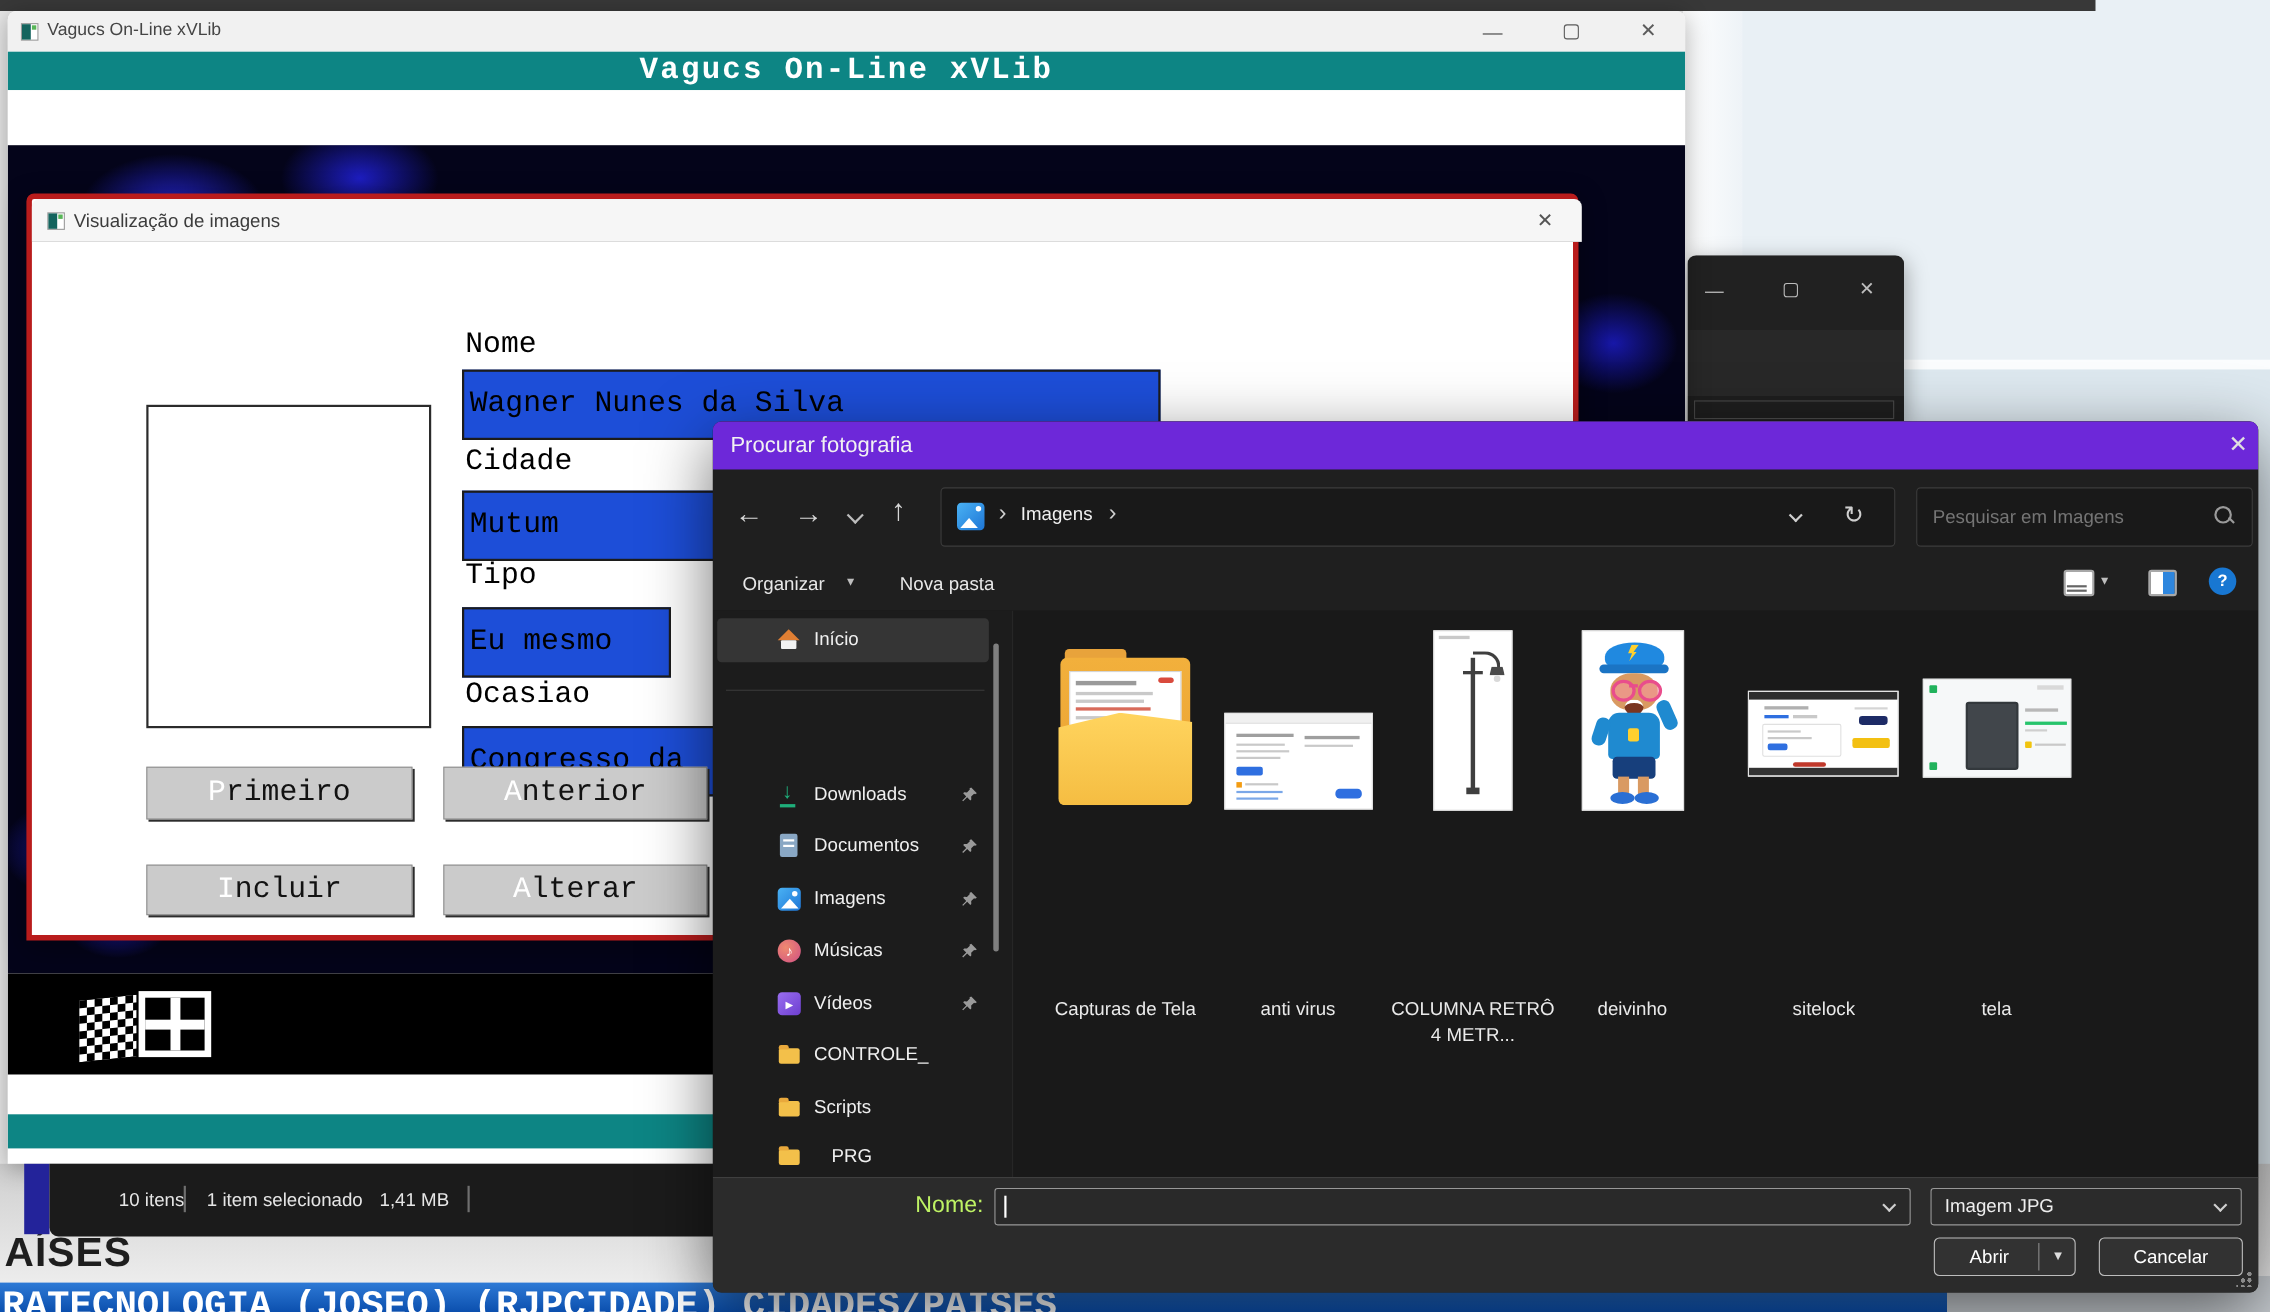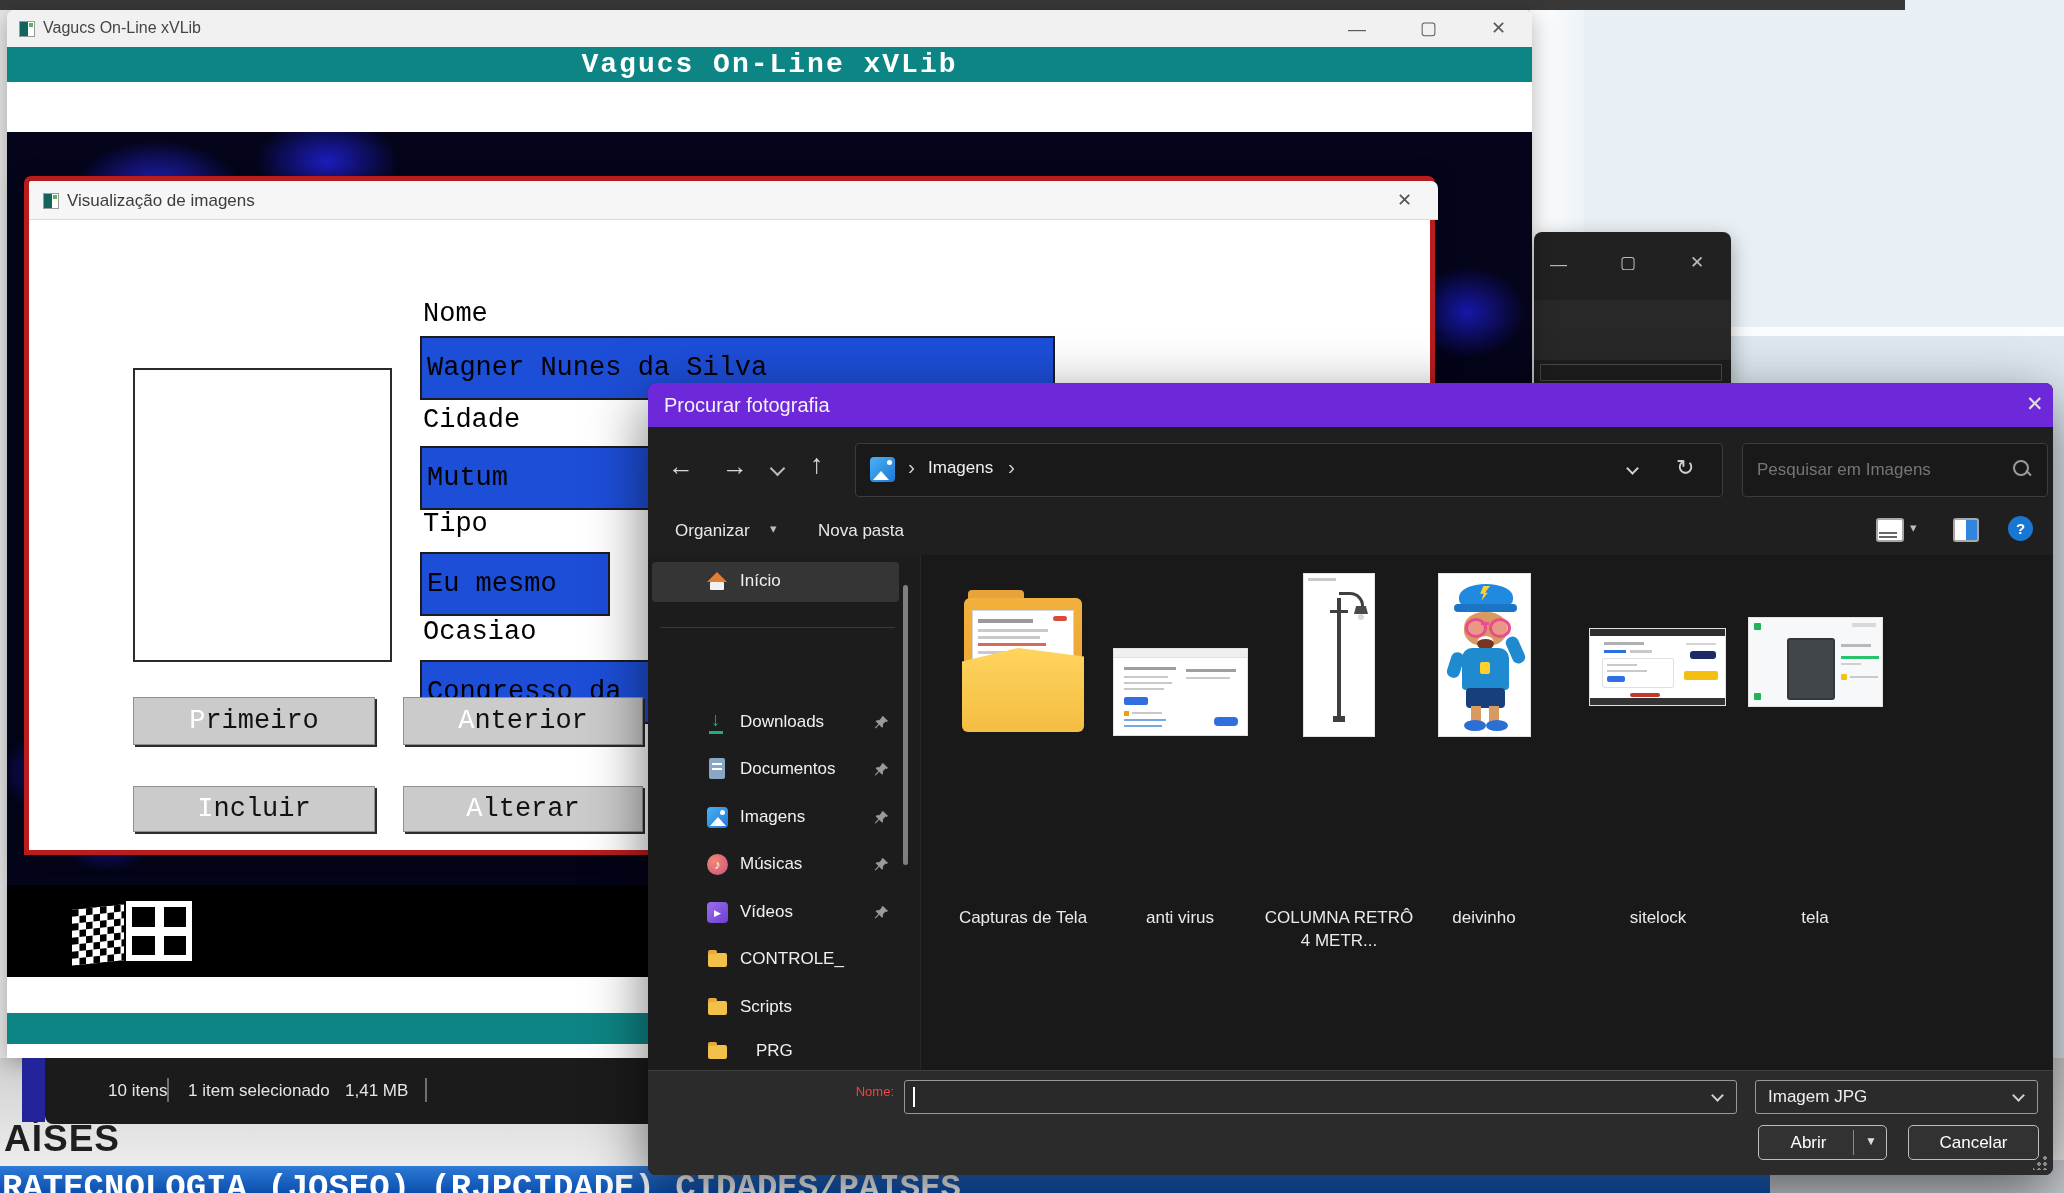--- a/index.html
+++ b/index.html
@@ -382,21 +382,21 @@
           <div class="gline" style="left:92px;top:45px;width:20px;height:2px;background:#cfcfcf;"></div>
           <div style="position:absolute;left:92px;top:56px;width:6px;height:6px;background:#f1c40f;border-radius:1px;"></div>
           <div class="gline" style="left:101px;top:58px;width:28px;height:2px;"></div>
           <div style="position:absolute;left:5px;bottom:6px;width:7px;height:7px;background:#21b25c;border-radius:1px;"></div>
         </div>
         <div class="filelabel" style="position:absolute;left:0;top:334px;width:150px;">tela</div>
       </div>
     </div>
 
     <div class="abs" style="left:0;top:687px;width:1405px;height:105px;background:#2b2b2b;border-top:1px solid #3f3f3f;">
-      <div style="position:absolute;left:120px;top:13px;width:126px;text-align:right;color:#ef4444;font-size:13px;">Nome:</div>
+      <div style="position:absolute;left:120px;top:13px;width:126px;text-align:right;color:#bef264;font-size:21px;">Nome:</div>
       <div style="position:absolute;left:256px;top:9px;width:833px;height:34px;background:#292929;border:1px solid #989898;border-radius:3px;box-sizing:border-box;">
         <input style="position: absolute; left: 10px; top: 3px; width: 770px; height: 24px; background: transparent; border: none; outline: none; color: rgb(238, 238, 238); font-size: 17px; font-family: &quot;Liberation Sans&quot;, sans-serif;" value="">
         <div style="position:absolute;left:8px;top:6px;width:2px;height:20px;background:#fff;"></div>
         <span class="chev sm" style="position:absolute;right:14px;top:10px;"></span>
       </div>
       <div style="position:absolute;left:1107px;top:9px;width:283px;height:34px;background:#2b2b2b;border:1px solid #989898;border-radius:3px;box-sizing:border-box;">
         <span style="position:absolute;left:12px;top:6px;color:#eee;font-size:17px;">Imagem JPG</span>
         <span class="chev sm" style="position:absolute;right:14px;top:10px;"></span>
       </div>
       <div class="dbtn" style="position:absolute;left:1110px;top:54px;width:127px;height:33px;">

